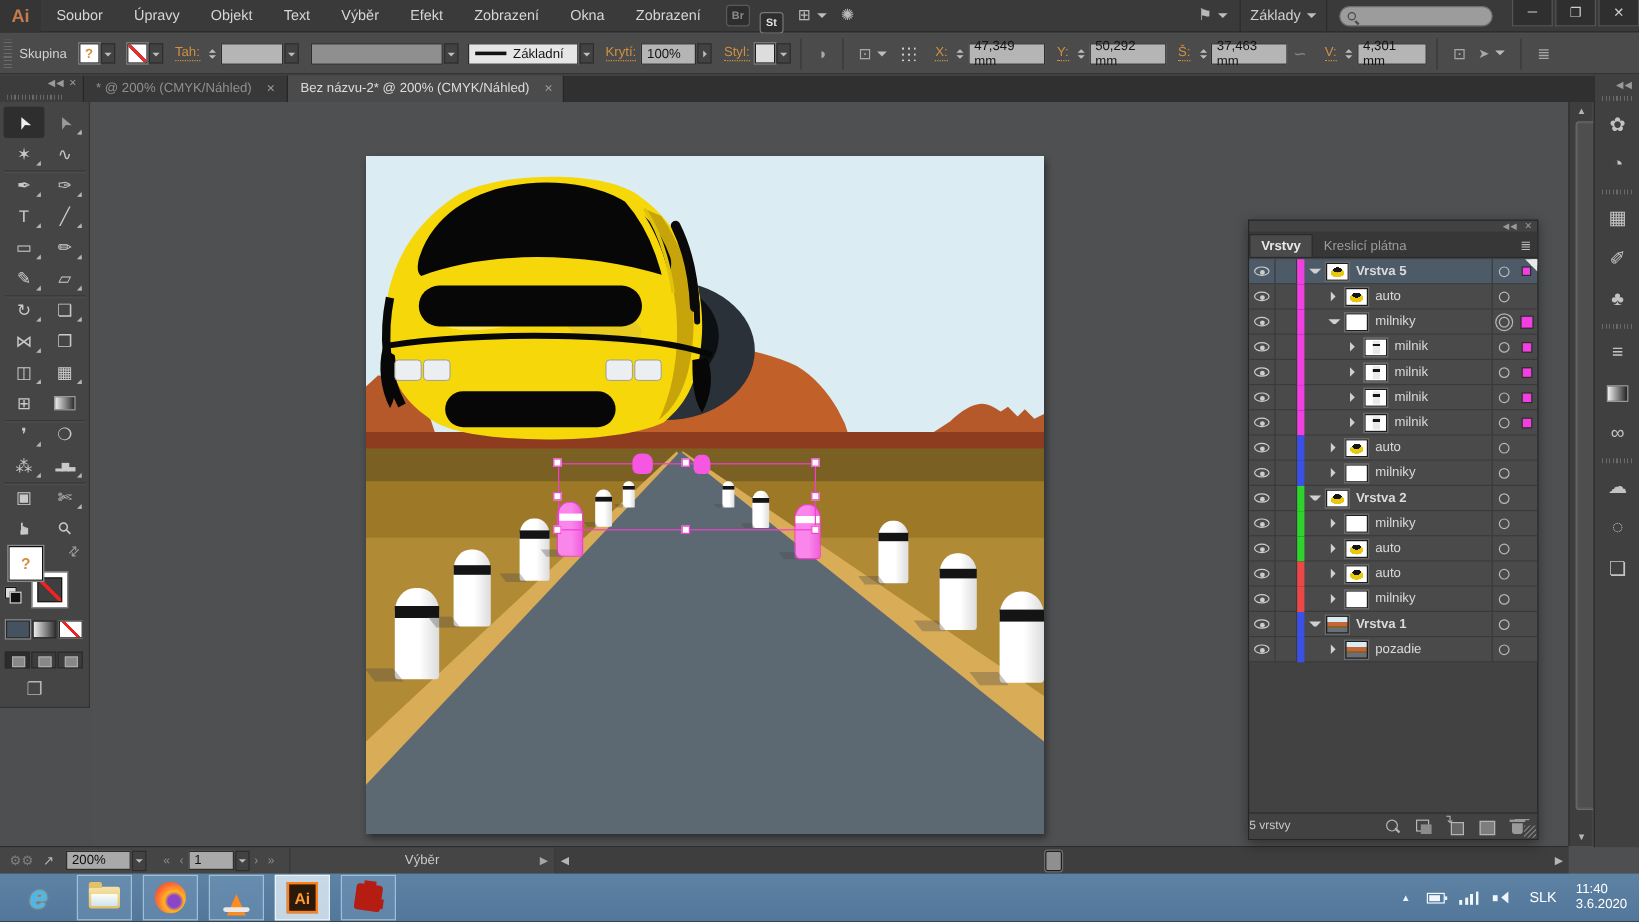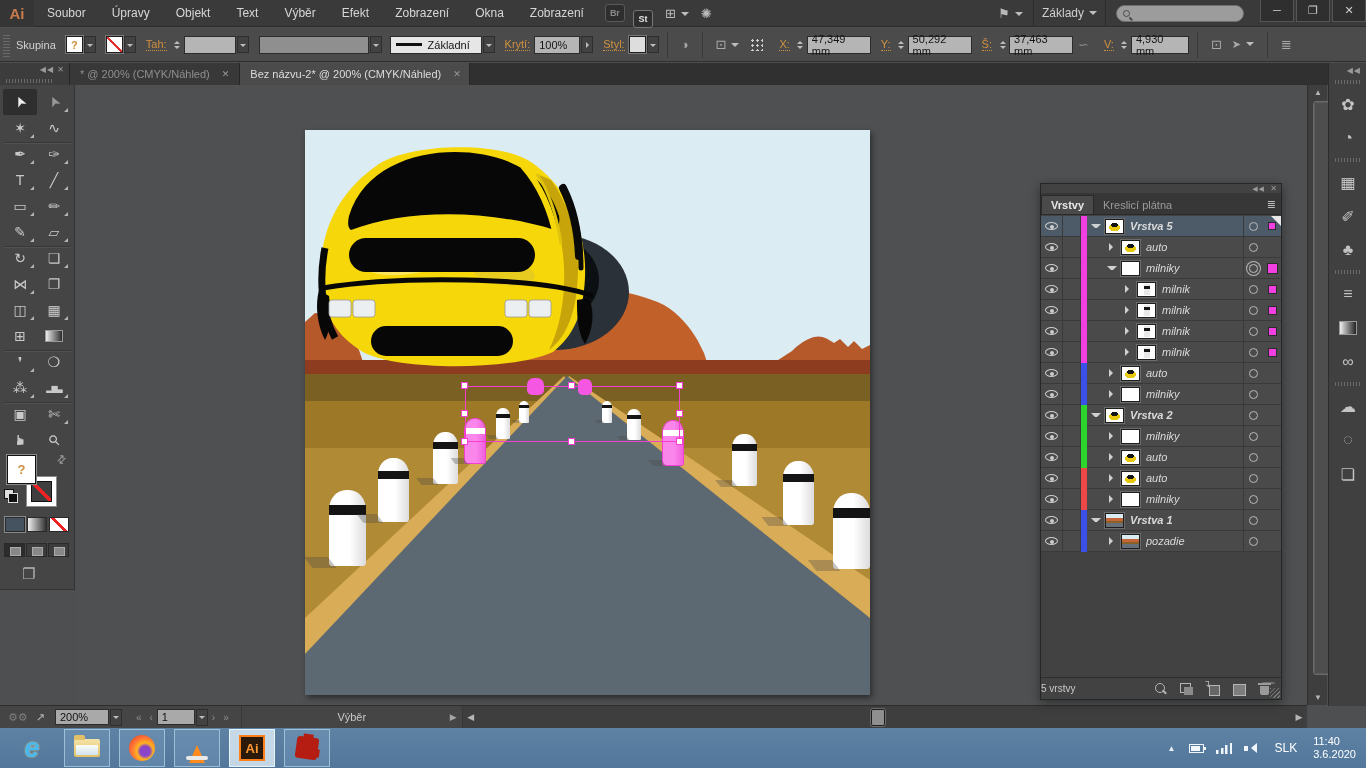--- a/index.html
+++ b/index.html
@@ -136,21 +136,21 @@
 
   
   .layers{position:absolute;left:1040px;top:183px;width:242px;height:517px;background:#424242;border:1px solid #262626;box-shadow:0 3px 10px rgba(0,0,0,.4);}
   .lay-top{height:9px;position:relative;}
   .lay-top .cc{position:absolute;right:16px;top:1px;color:#9a9a9a;font-size:7px;letter-spacing:1px;}
   .lay-top .x{position:absolute;right:4px;top:0px;color:#9a9a9a;font-size:8px;}
   .lay-tabs{height:22px;display:flex;align-items:flex-end;background:#373737;border-bottom:1px solid #2a2a2a;position:relative;}
   .ltab{padding:3px 9px;font-size:11px;color:#9b9b9b;}
   .ltab.active{background:#4a4a4a;color:#e8e8e8;font-weight:bold;border:1px solid #2a2a2a;border-bottom:none;}
   .lay-tabs .pm{position:absolute;right:5px;bottom:3px;color:#bdbdbd;font-size:11px;}
-  .lrows{position:absolute;left:0;top:32px;width:240px;height:379px;font-style:italic;}
+  .lrows{position:absolute;left:0;top:32px;width:240px;height:379px;}
   .lrow{height:21px;display:flex;align-items:center;background:#4a4a4a;border-bottom:1px solid #3a3a3a;position:relative;font-size:11px;color:#dadada;}
   .lrow.sel{background:var(--selection_row);}
   .lrow.cur::after{content:"";position:absolute;right:0;top:0;border:5px solid transparent;border-top-color:#e8e8e8;border-right-color:#e8e8e8;}
   .eyecell{width:22px;height:21px;border-right:1px solid #3a3a3a;display:flex;align-items:center;justify-content:center;}
   .eye{width:13px;height:8px;border:1px solid #cdcdcd;border-radius:50%;position:relative;}
   .eye::after{content:"";position:absolute;left:3.5px;top:1.5px;width:4px;height:4px;background:#cdcdcd;border-radius:50%;}
   .lockcell{width:18px;height:21px;border-right:1px solid #3a3a3a;}
   .cbar{width:6px;height:21px;}
   .lrow .caret{margin-left:4px;width:10px;display:flex;justify-content:center;}
   .lrow.i1 .caret{margin-left:20px;}
@@ -320,21 +320,21 @@
         <i class="up"></i>
         <i class="dn"></i>
       </span>
     <span class="field" style="width:64px">37,463 mm</span>
     <span class="cb-ico" style="color:#8a8a8a">∽</span>
     <span class="olabel">V:</span>
     <span class="stepper">
         <i class="up"></i>
         <i class="dn"></i>
       </span>
-    <span class="field" style="width:58px">4,930 mm</span>
+    <span class="field" style="width:58px">4,301 mm</span>
     <span class="sep-v"></span>
     <span class="cb-ico">⊡</span>
     <span class="cb-ico" style="font-size:11px">➤<i class="caret-dn"></i></span>
     <span class="sep-v"></span>
     <span class="cb-ico">≣</span>
   </div>
 
   <div class="tabbar">
     <div class="panelhead">
       <span class="cc">◀◀ ✕</span>

